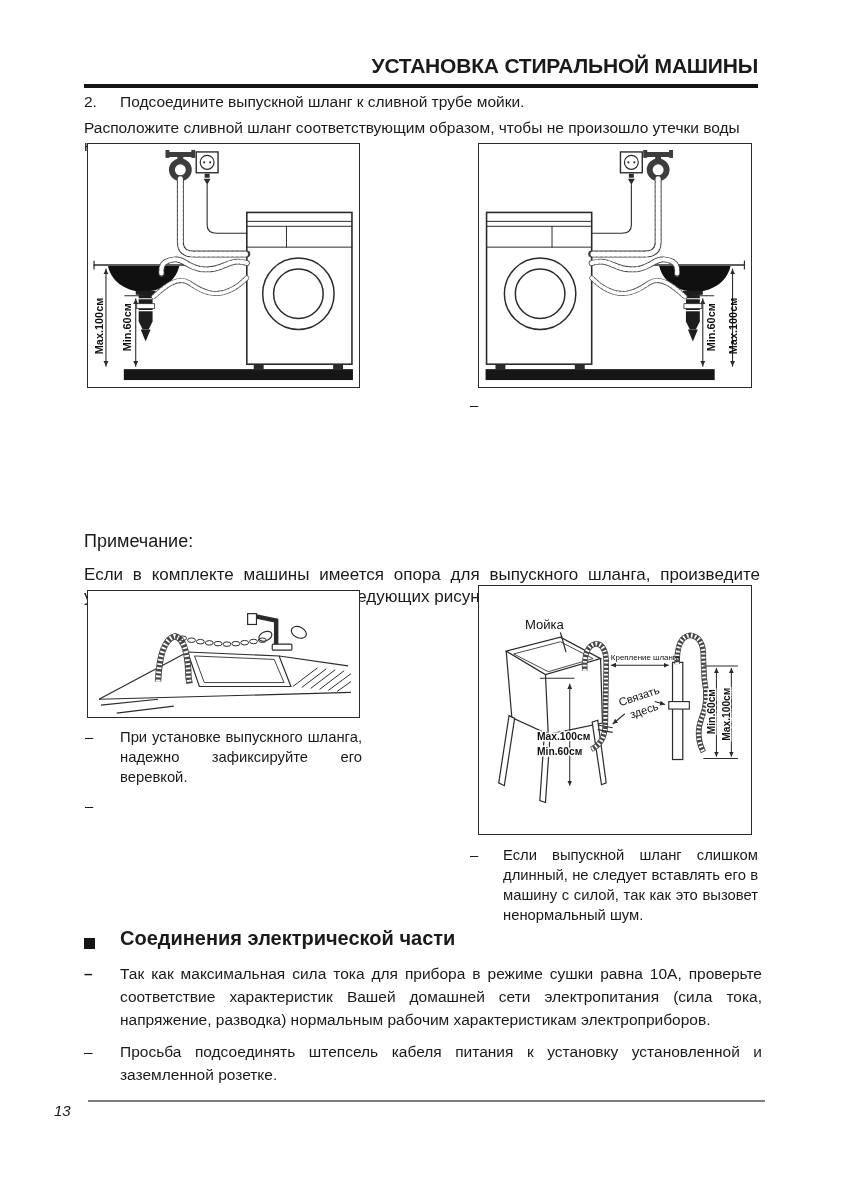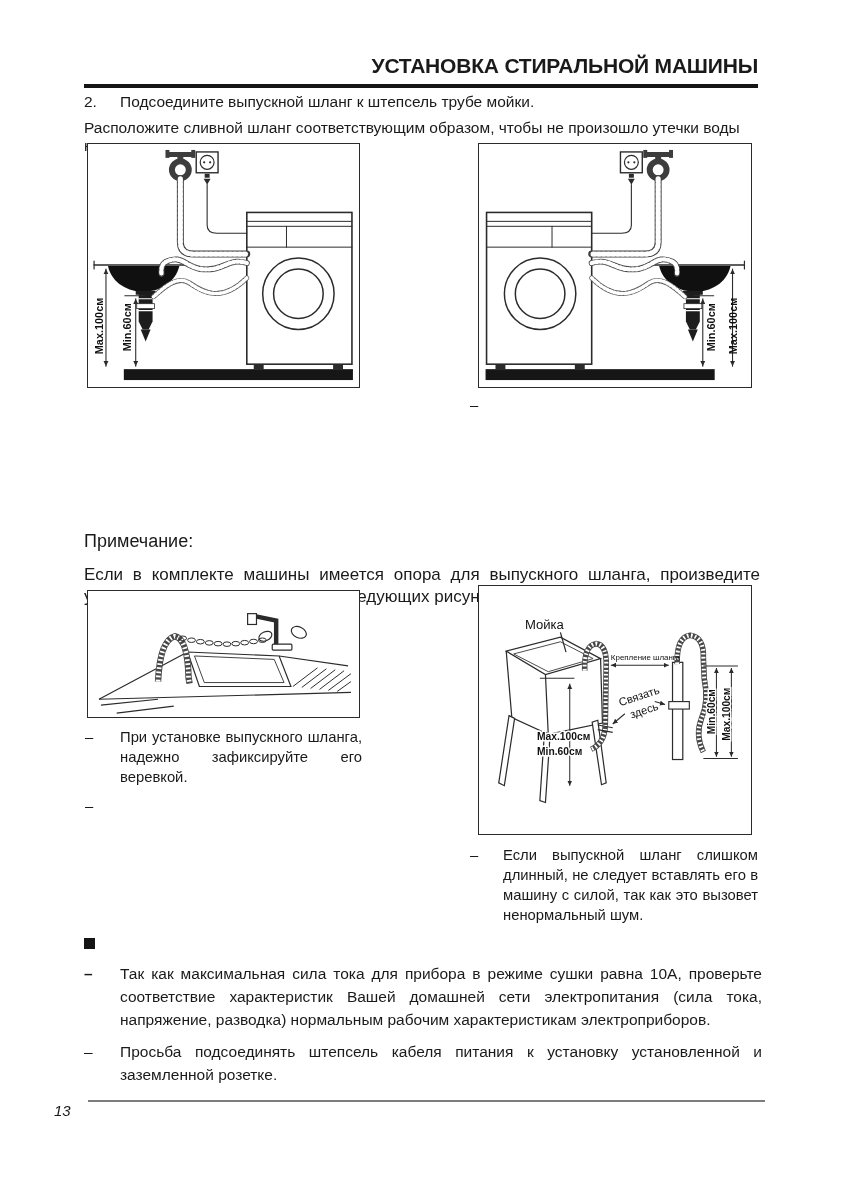--- a/index.html
+++ b/index.html
@@ -114,21 +114,21 @@
   </defs>
 </svg>
 
 <div class="page">
 
   <div class="abs title">УСТАНОВКА СТИРАЛЬНОЙ МАШИНЫ</div>
   <div class="abs rule"></div>
 
   <div class="abs step">
     <span class="num">2.</span>
-    <span>Подсоедините выпускной шланг к штепсель трубе мойки.</span>
+    <span>Подсоедините выпускной шланг к сливной трубе мойки.</span>
   </div>
   <div class="abs sub">Расположите сливной шланг соответствующим образом, чтобы не произошло утечки воды на пол.</div>
 
   <div class="abs fig fig1">
     <svg viewBox="0 0 273 245" xmlns="http://www.w3.org/2000/svg">
       <use href="#drain-scene"></use>
       <text class="dim" transform="translate(15,212) rotate(-90)">Max.100см</text>
       <text class="dim" transform="translate(43,209) rotate(-90)">Min.60см</text>
     </svg>
   </div>
@@ -248,20 +248,21 @@
       <text transform="translate(252,158) rotate(-90)" class="lbl">Max.100см</text>
     </svg>
   </div>
 
   <div class="abs bullet rb2">
     <span class="dash">–</span>
     <p>Если выпускной шланг слишком длинный, не следует вставлять его в машину с силой, так как это вызовет ненормальный шум.</p>
   </div>
 
   <div class="abs sq"></div>
+  <div class="abs sec-title">Соединения электрической части</div>
 
   <div class="abs bullet eb eb1">
     <span class="dash">–</span>
     <p>Так как максимальная сила тока для прибора в режиме сушки равна 10А, проверьте соответствие характеристик Вашей домашней сети электропитания (сила тока, напряжение, разводка) нормальным рабочим характеристикам электроприборов.</p>
   </div>
   <div class="abs bullet eb eb2">
     <span class="dash">–</span>
     <p>Просьба подсоединять штепсель кабеля питания к установку установленной и заземленной розетке.</p>
   </div>
 

